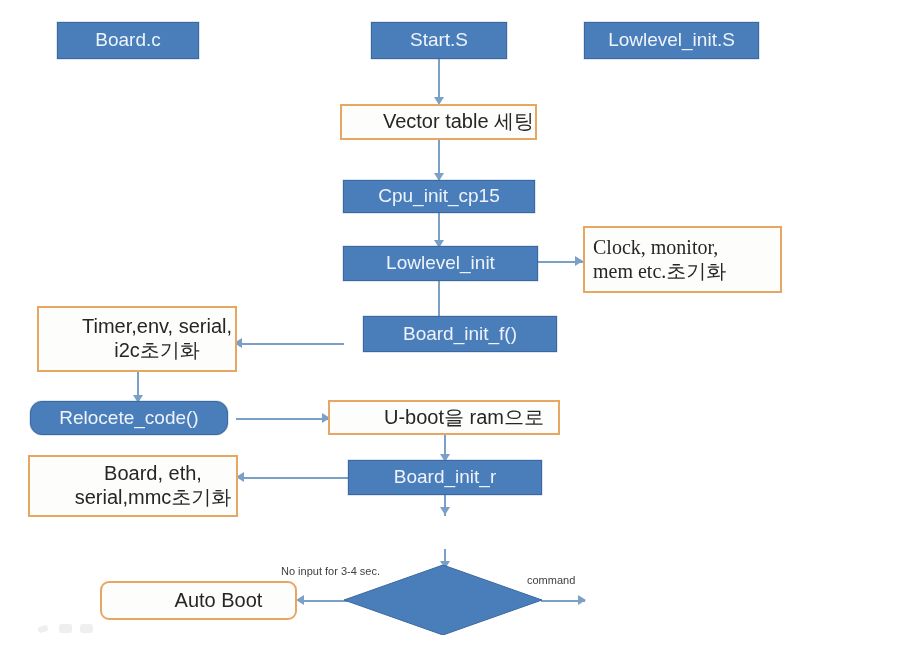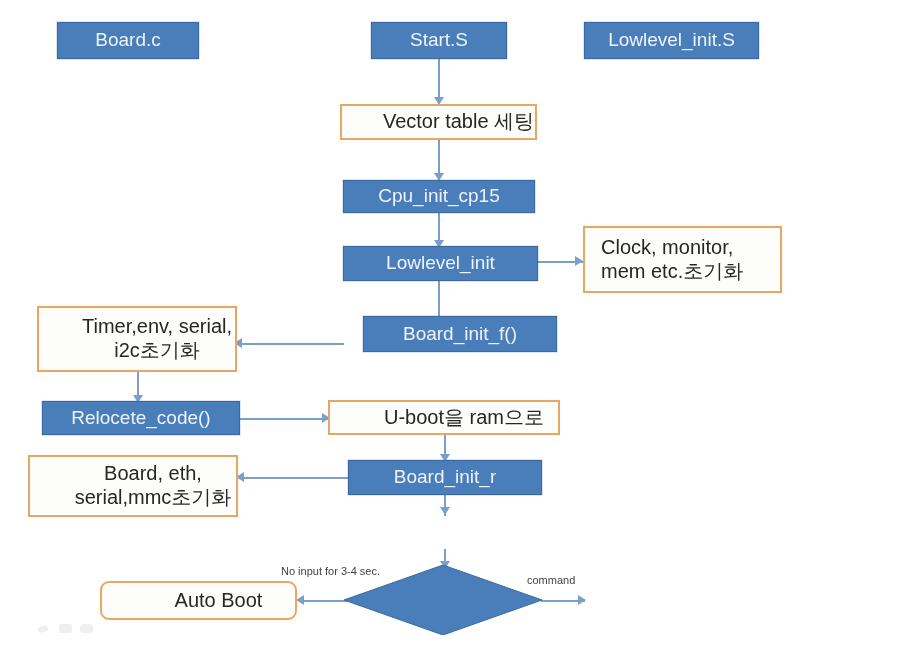--- a/index.html
+++ b/index.html
@@ -37,21 +37,22 @@
   .node.white {
     background: #fdfdfc;
     border: 2px solid #e7a763;
     color: #262626;
     font-size: 20px;
     padding-left: 40px;
   }
   .node.white.leftish {
     justify-content: flex-start;
     text-align: left;
-    padding-left: 16px;
+    padding-left: 8px;
+    font-family: Liberation Serif, serif;
   }
   .node .txt {
     white-space: pre-line;
     display: block;
     width: 100%;
   }
   
   .diamond {
     position: absolute;
     z-index: 3;
@@ -187,21 +188,21 @@
 
   <div class="node blue" style="left:343px;top:316px;width:194px;height:36px;margin-left:20px;">
     <span class="txt">Board_init_f()</span>
   </div>
 
   <div class="node white" style="left:37px;top:306px;width:200px;height:66px;">
     <span class="txt">Timer,env, serial,
 i2c초기화</span>
   </div>
 
-  <div class="node blue" style="left:42px;top:401px;width:198px;height:34px;">
+  <div class="node blue" style="left:30px;top:401px;width:198px;height:34px;border-radius:12px;">
     <span class="txt">Relocete_code()</span>
   </div>
 
   <div class="node white" style="left:328px;top:400px;width:232px;height:35px;">
     <span class="txt">U-boot을 ram으로</span>
   </div>
 
   <div class="node white" style="left:28px;top:455px;width:210px;height:62px;">
     <span class="txt">Board, eth,
 serial,mmc초기화</span>

